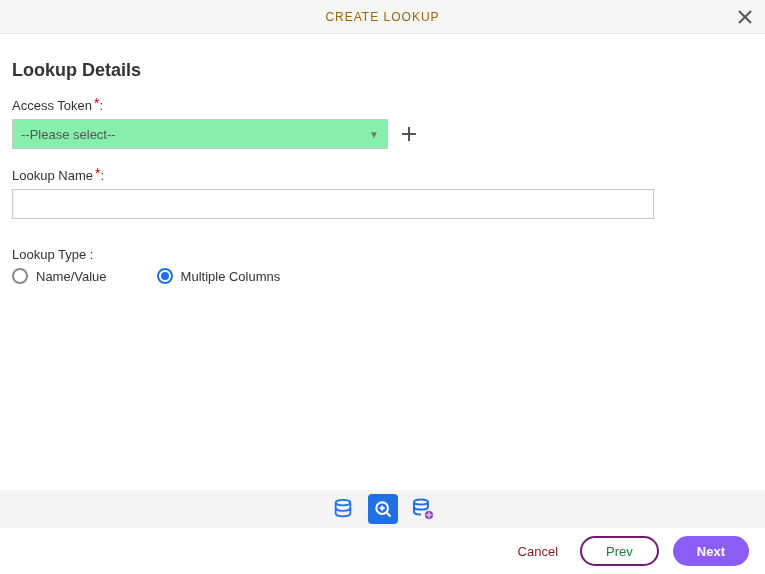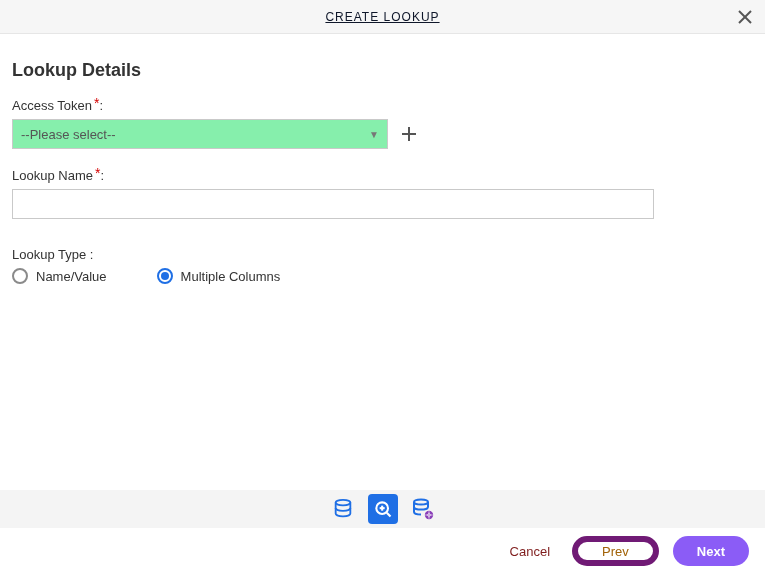--- a/index.html
+++ b/index.html
@@ -19,23 +19,22 @@
     background: #f6f6f6;
     border-bottom: 1px solid #e6e6e6;
     display: flex;
     align-items: center;
     justify-content: center;
     position: relative;
   }
   .titlebar-title {
     font-size: 12px;
     letter-spacing: 1px;
-    color: #0f172a;
+    color: #a16207;
     font-weight: 500;
-    text-decoration: underline;
   }
   .titlebar-close {
     position: absolute;
     right: 10px;
     top: 50%;
     transform: translateY(-50%);
     width: 20px;
     height: 20px;
     display: flex;
     align-items: center;
@@ -181,22 +180,22 @@
     border: none;
     font-family: inherit;
   }
   .btn-cancel {
     background: transparent;
     color: #7f1d1d;
     padding: 0 8px;
   }
   .btn-prev {
     background: #fff;
-    color: #a16207;
-    border: 6px solid #701a75;
+    color: #15803d;
+    border: 2px solid #701a75;
   }
   .btn-next {
     background: #8b5cf6;
     color: #fff;
     font-weight: bold;
   }
 </style>
 </head>
 <body>
 

